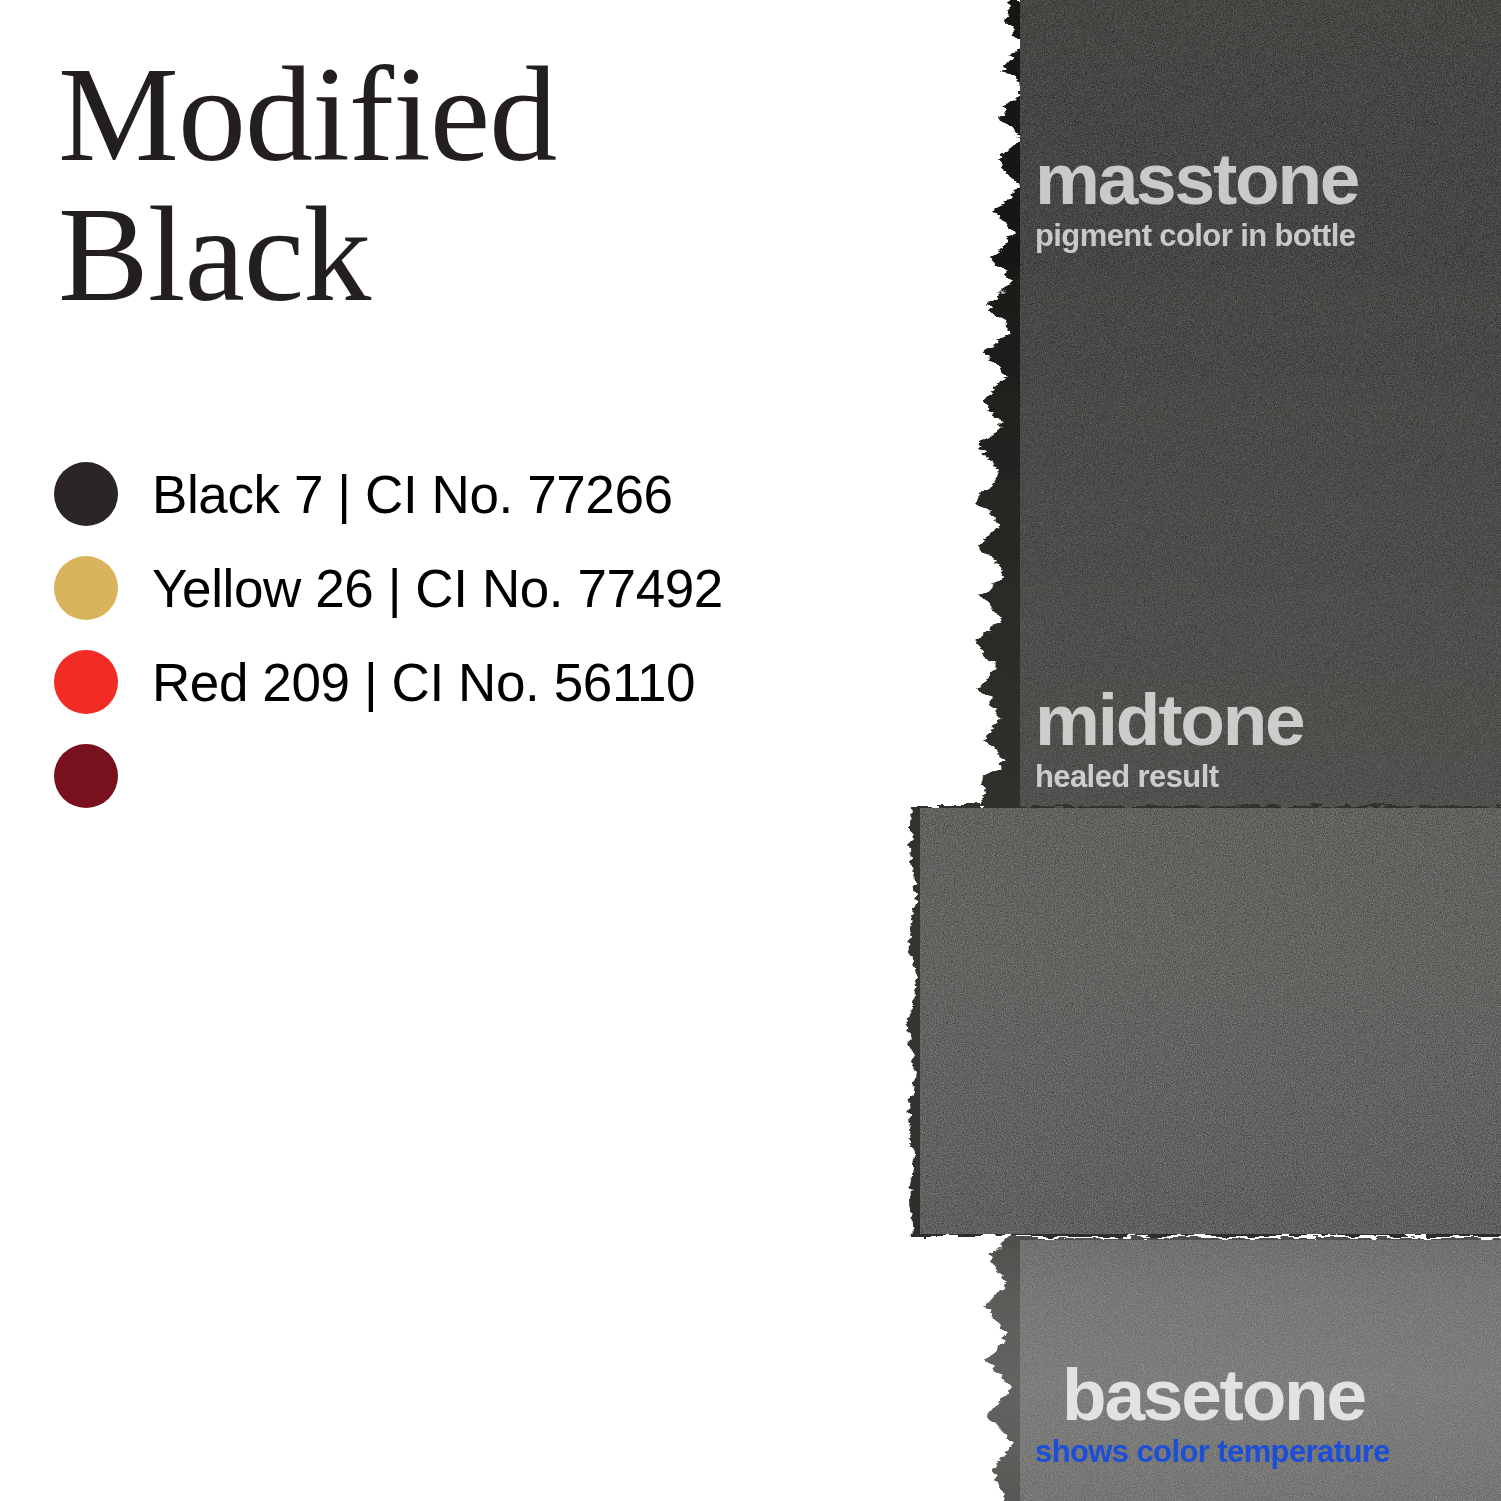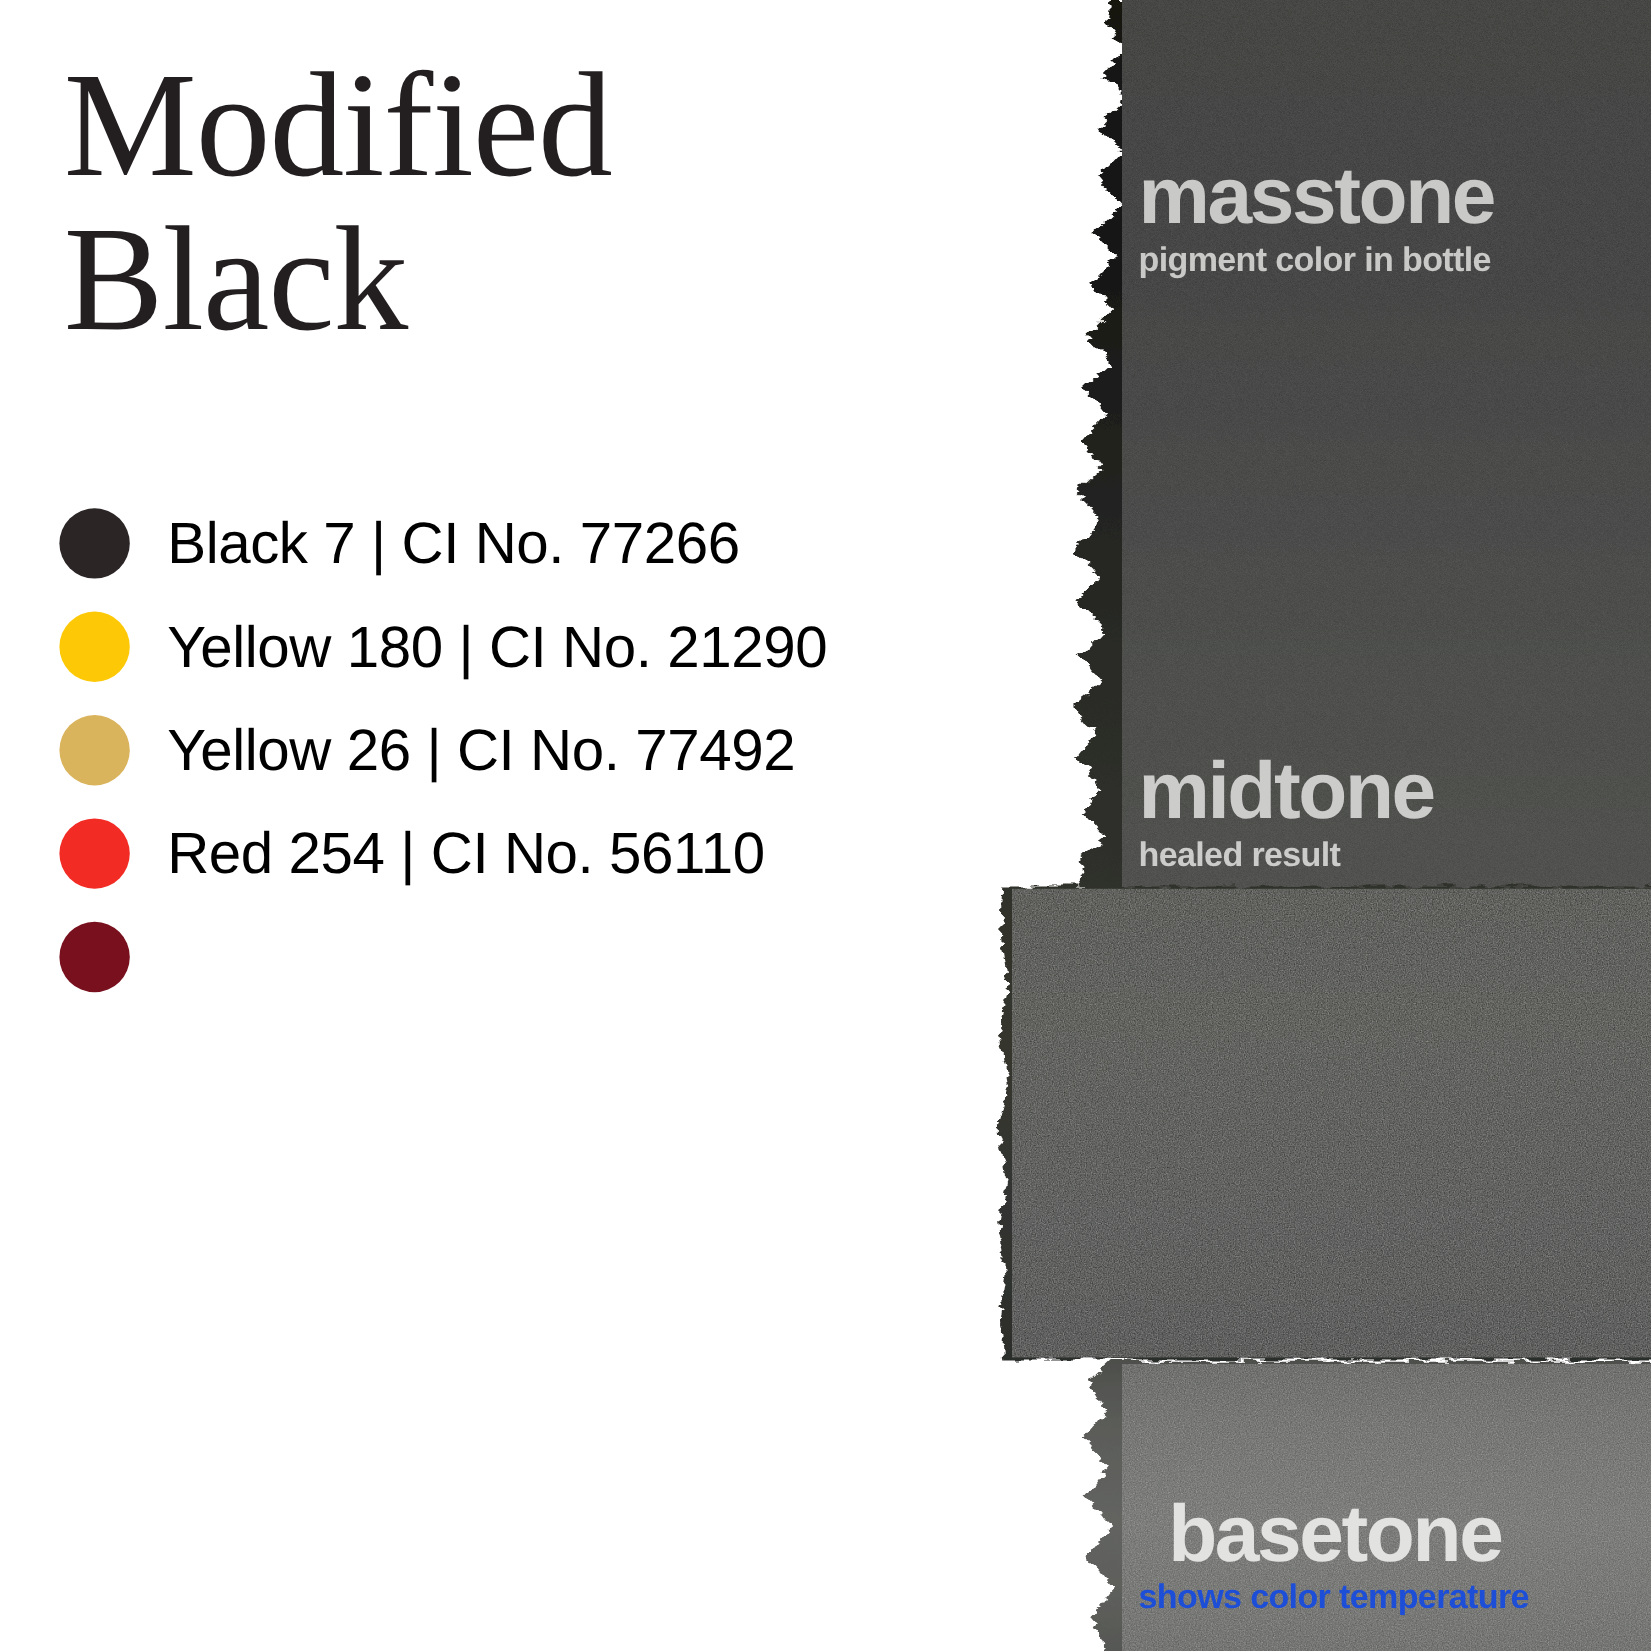--- a/index.html
+++ b/index.html
@@ -126,33 +126,29 @@
       <span class="tline">Black</span>
     </div>
 
     <div id="pigment-list">
 
       <div class="pigment-row">
         <span class="pigment-dot" style="background:#2b2526"></span>
         <span class="pigment-label">Black 7 | CI No. 77266</span>
       </div>
 
-      <div class="pigment-row">
-        <span class="pigment-dot" style="background:#fdc907"></span>
-        <span class="pigment-label">Yellow 180 | CI No. 21290</span>
-      </div>
 
       <div class="pigment-row">
         <span class="pigment-dot" style="background:#dab45c"></span>
         <span class="pigment-label">Yellow 26 | CI No. 77492</span>
       </div>
 
       <div class="pigment-row">
         <span class="pigment-dot" style="background:#f22b25"></span>
-        <span class="pigment-label">Red 254 | CI No. 56110</span>
+        <span class="pigment-label">Red 209 | CI No. 56110</span>
       </div>
 
       <div class="pigment-row">
         <span class="pigment-dot" style="background:#78101e"></span>
       </div>
 
     </div>
   </div>
 
   <div id="swatch-area">

